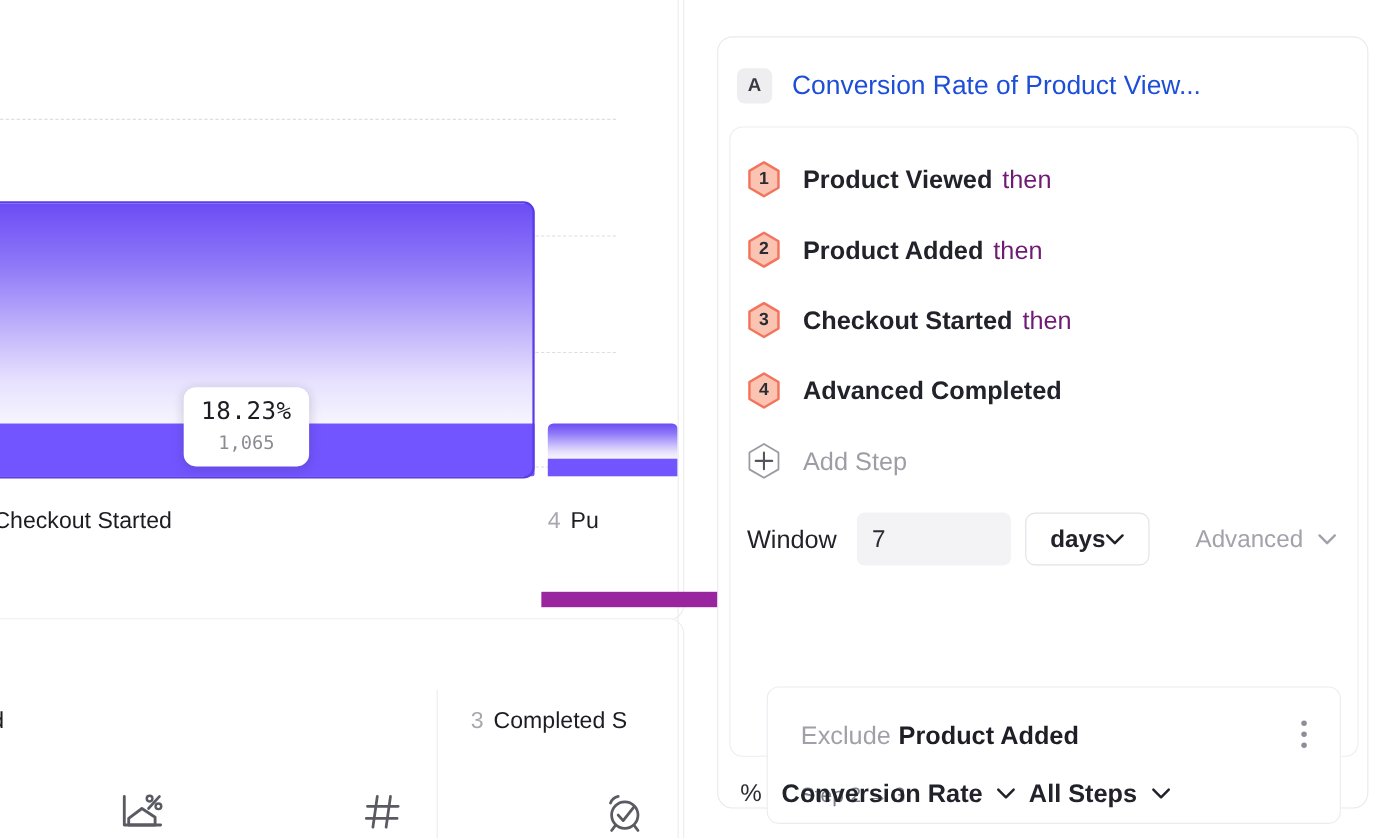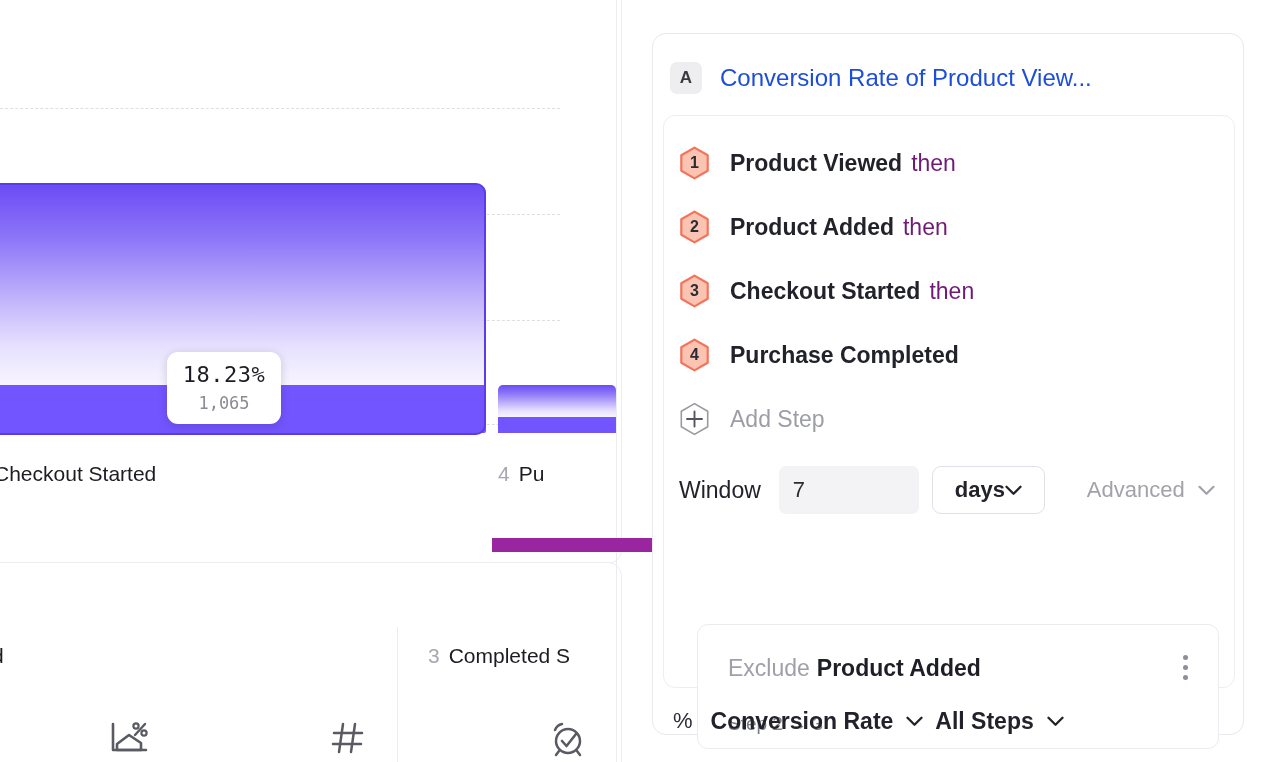--- a/index.html
+++ b/index.html
@@ -311,21 +311,21 @@
       <span class="step-then">then</span>
     </div>
 
     <div class="step-row" id="step-4">
       <div class="hex">
         <svg width="31" height="34" viewBox="0 0 31 34">
           <path d="M15.5 1.6 L28.7 9.3 L28.7 24.7 L15.5 32.4 L2.3 24.7 L2.3 9.3 Z" fill="#FBC4B2" stroke="#F4735C" stroke-width="2.2" stroke-linejoin="round"></path>
         </svg>
         <span class="num">4</span>
       </div>
-      <span class="step-name">Purchase Completed</span>
+      <span class="step-name">Advanced Completed</span>
       <span class="step-then"></span>
     </div>
 
     <div class="step-row" id="add-step">
       <div class="hex">
         <svg width="31" height="34" viewBox="0 0 31 34">
           <path d="M15.5 1.6 L28.7 9.3 L28.7 24.7 L15.5 32.4 L2.3 24.7 L2.3 9.3 Z" fill="none" stroke="#9a9aa3" stroke-width="1.6" stroke-linejoin="round"></path>
           <path d="M15.5 9.5 L15.5 24.5 M8 17 L23 17" stroke="#55555e" stroke-width="1.9" stroke-linecap="round"></path>
         </svg>
       </div>

